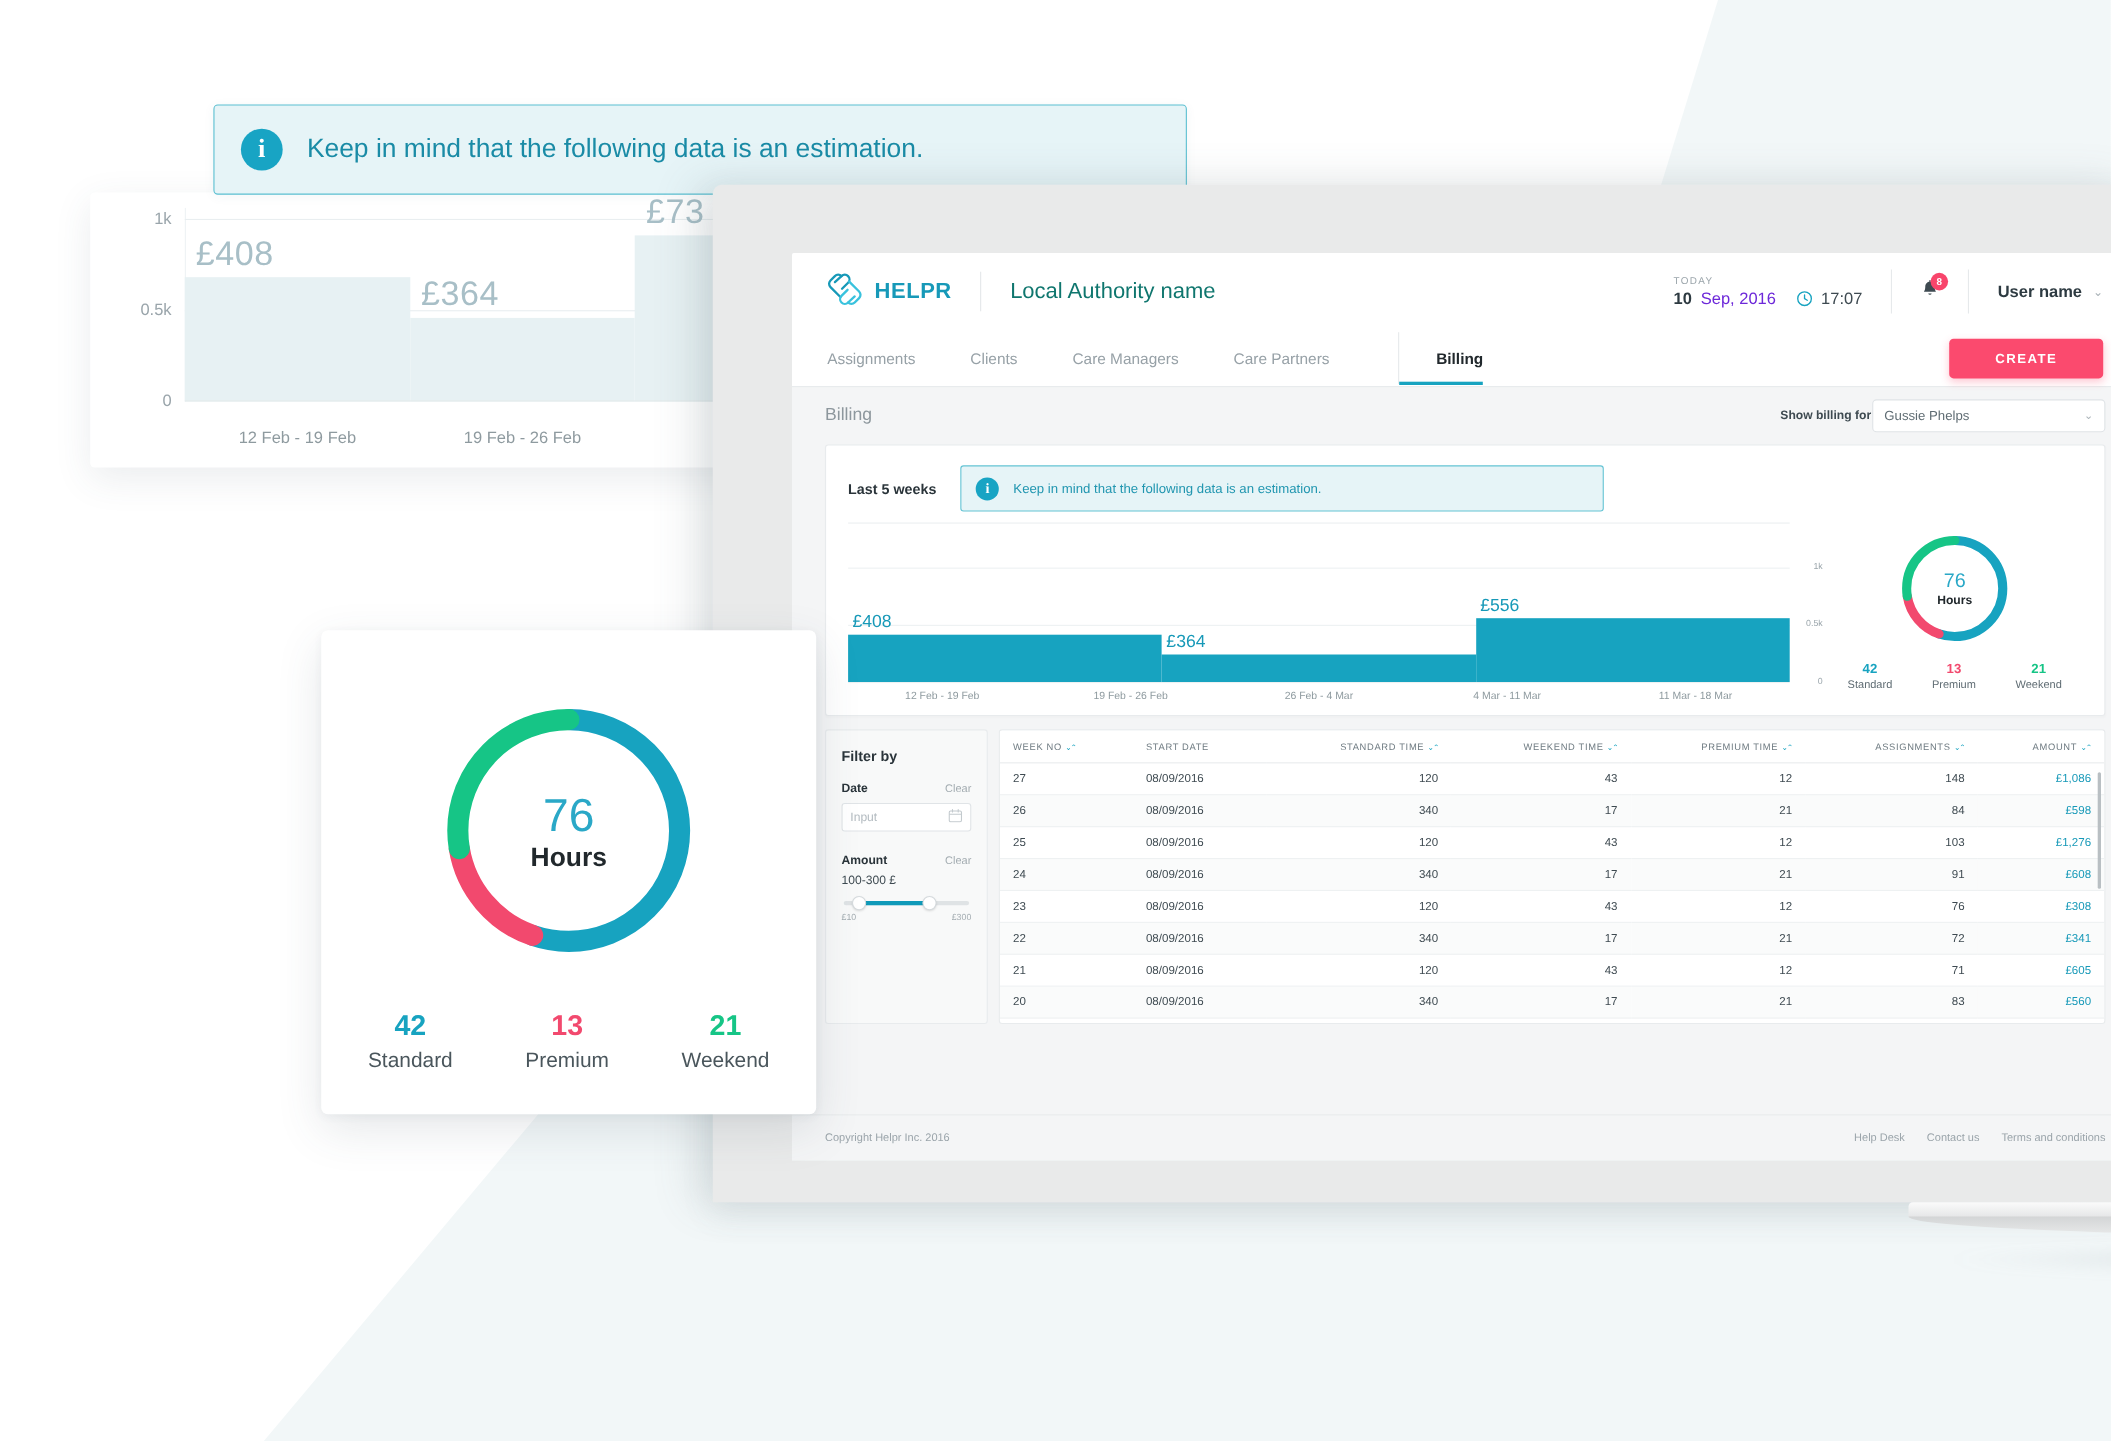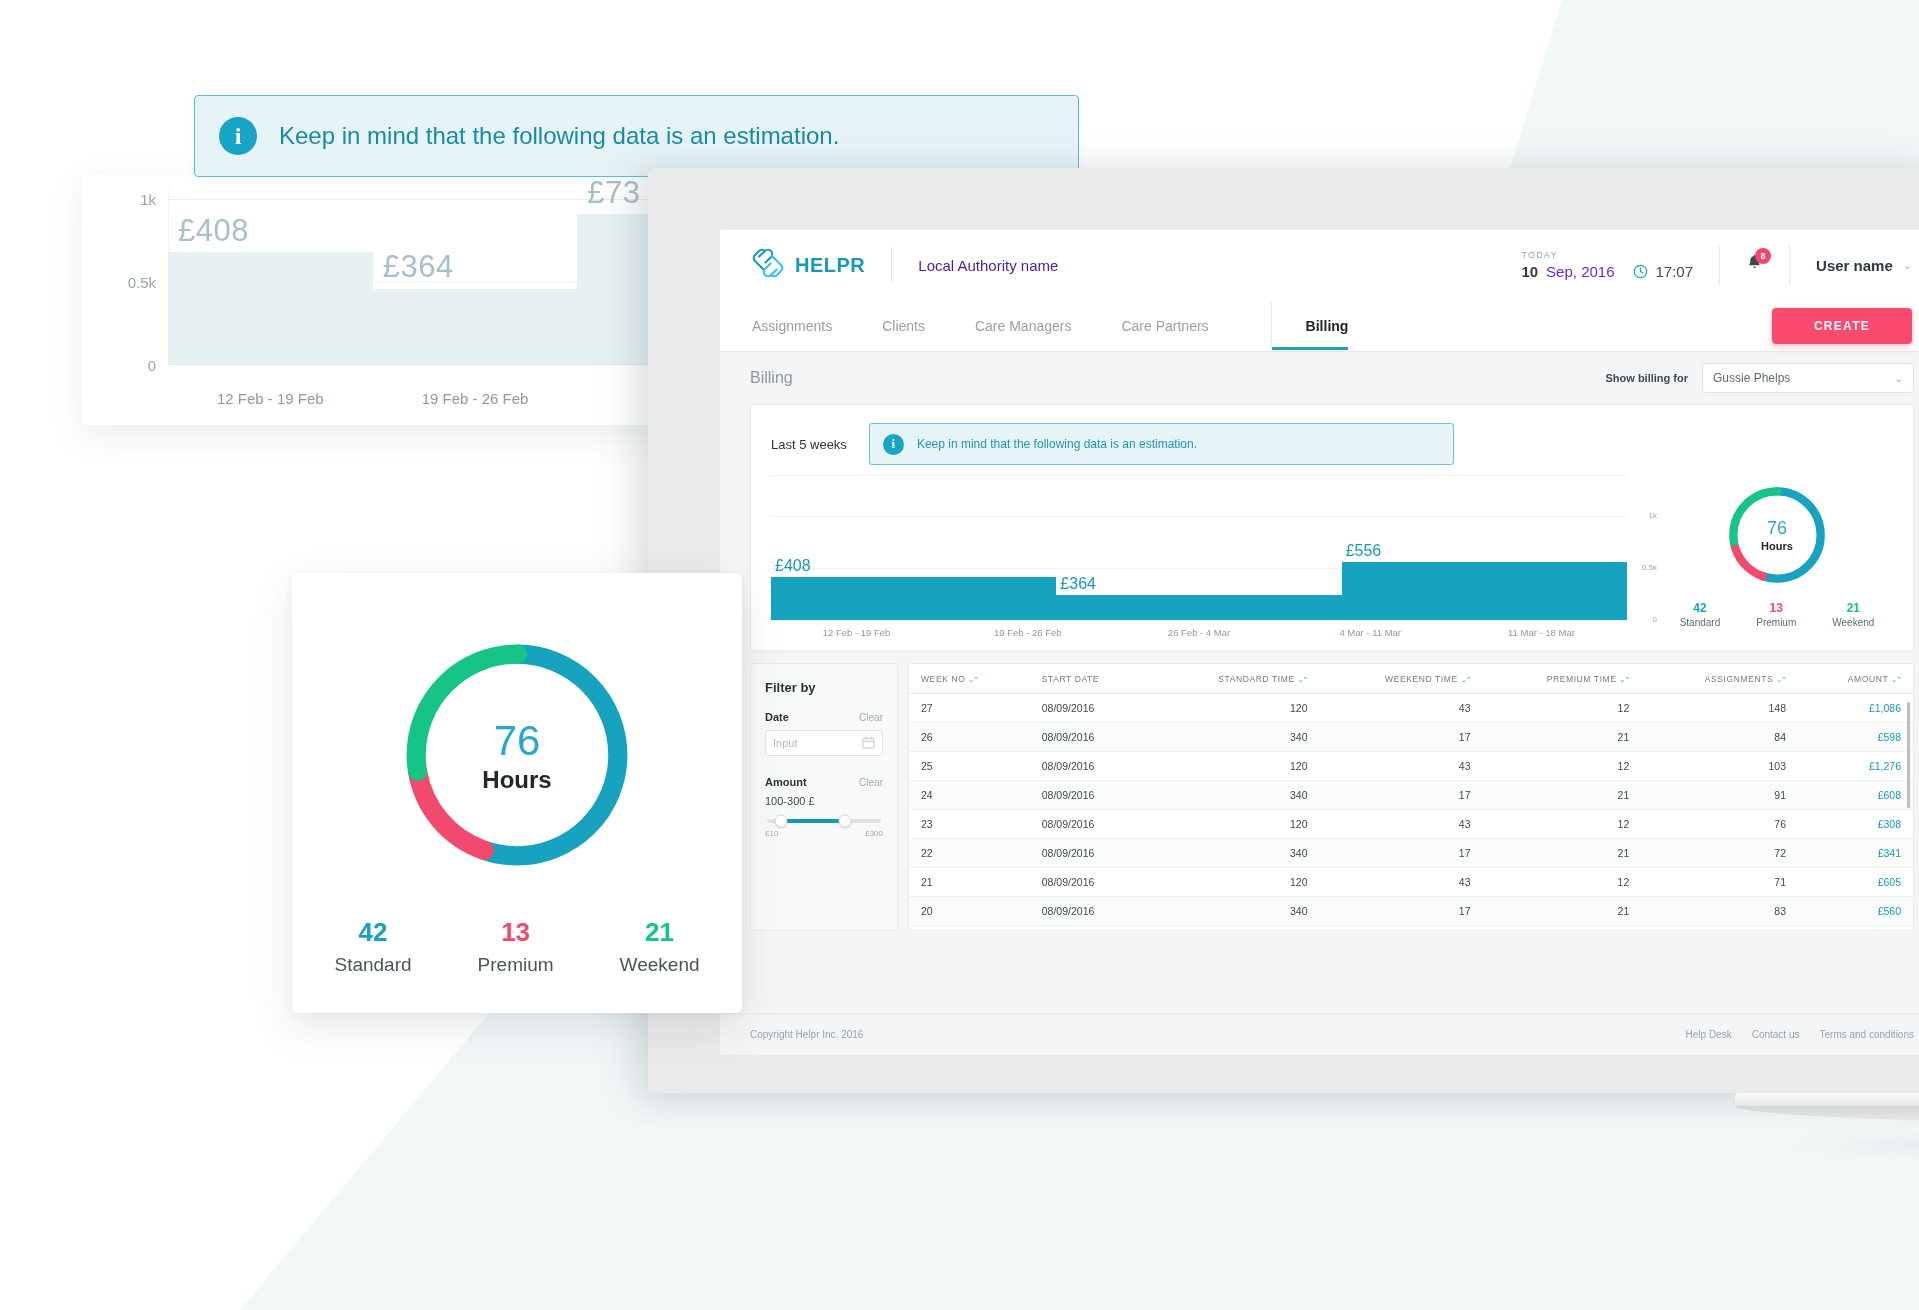--- a/index.html
+++ b/index.html
@@ -108,21 +108,21 @@
     border-radius: 2px 0 0 0;
   }
 
   .app-header {
     height: 70px; background: #ffffff; display: flex; align-items: center;
     padding: 0 0 0 32px;
   }
   .logo-wrap { display: flex; align-items: center; gap: 11px; }
   .logo-text { color: #1799b8; font-size: 20px; font-weight: bold; letter-spacing: .5px; }
   .hdr-divider { width: 1px; height: 36px; background: #e4e7e9; margin: 0 26px; }
-  .authority-name { color: #4c1d95; font-size: 15px; }
+  .authority-name { color: #0f766e; font-size: 20px; }
   .hdr-right { margin-left: auto; display: flex; align-items: center; padding-right: 32px; gap: 0; }
   .today-block { display: flex; flex-direction: column; gap: 3px; }
   .today-label { font-size: 9px; letter-spacing: 1.2px; color: #9aa4aa; }
   .today-line { display: flex; align-items: center; gap: 8px; }
   .today-day { font-size: 15px; font-weight: bold; color: #2d3a41; }
   .today-date { font-size: 15px; color: #6d28d9; }
   .clock-icon { display: inline-flex; margin-left: 10px; }
   .today-time { font-size: 15px; color: #3e4a51; }
   .hdr-sep { width: 1px; height: 40px; background: #e6e9eb; margin: 0 26px; }
   .bell-wrap { position: relative; display: inline-flex; }
@@ -154,37 +154,37 @@
     border-radius: 4px; padding: 11px 0; width: 140px; font-size: 12px;
     letter-spacing: 1.3px; font-weight: bold; cursor: pointer;
     box-shadow: 0 3px 8px rgba(251,74,110,.30);
   }
 
   .app-body { padding: 0 30px; }
   .billing-bar {
     height: 52px; display: flex; align-items: center;
   }
   .billing-title { font-size: 16px; color: #8d979d; }
-  .billing-right { margin-left: auto; display: flex; align-items: center; gap: 14px; }
+  .billing-right { margin-left: auto; display: flex; align-items: center; gap: 1px; }
   .show-billing-lbl { font-size: 11px; font-weight: bold; color: #3e4a51; }
   .billing-select {
     width: 212px; height: 30px; background: #fff; border: 1px solid #dfe3e6;
     border-radius: 4px; display: flex; align-items: center; padding: 0 10px;
     font-size: 12px; color: #5f6c73;
   }
   .billing-select .caret { margin-left: auto; font-size: 10px; }
 
   
   .summary-card {
     background: #fff; border: 1px solid #e8ebed; border-radius: 3px;
     padding: 18px 20px 12px; display: flex; flex-direction: column;
     box-shadow: 0 1px 2px rgba(0,0,0,.02);
   }
   .summary-top { display: flex; align-items: center; gap: 22px; }
-  .last5 { font-size: 13px; font-weight: normal; color: #2a343a; white-space: nowrap; }
+  .last5 { font-size: 13px; font-weight: bold; color: #2a343a; white-space: nowrap; }
   .mini-banner {
     flex: 1; height: 42px; background: #e6f4f7; border: 1px solid #64c3d4;
     border-radius: 3px; display: flex; align-items: center; gap: 13px; padding: 0 13px;
     max-width: 585px;
   }
   .mini-banner .info-circle { width: 21px; height: 21px; font-size: 13px; }
   .mini-banner-text { color: #2196b0; font-size: 12px; }
 
   .summary-main { display: flex; margin-top: 10px; }
   .chart-col { flex: 1; position: relative; padding-top: 14px; border-top: 1px solid #eceff1; }

